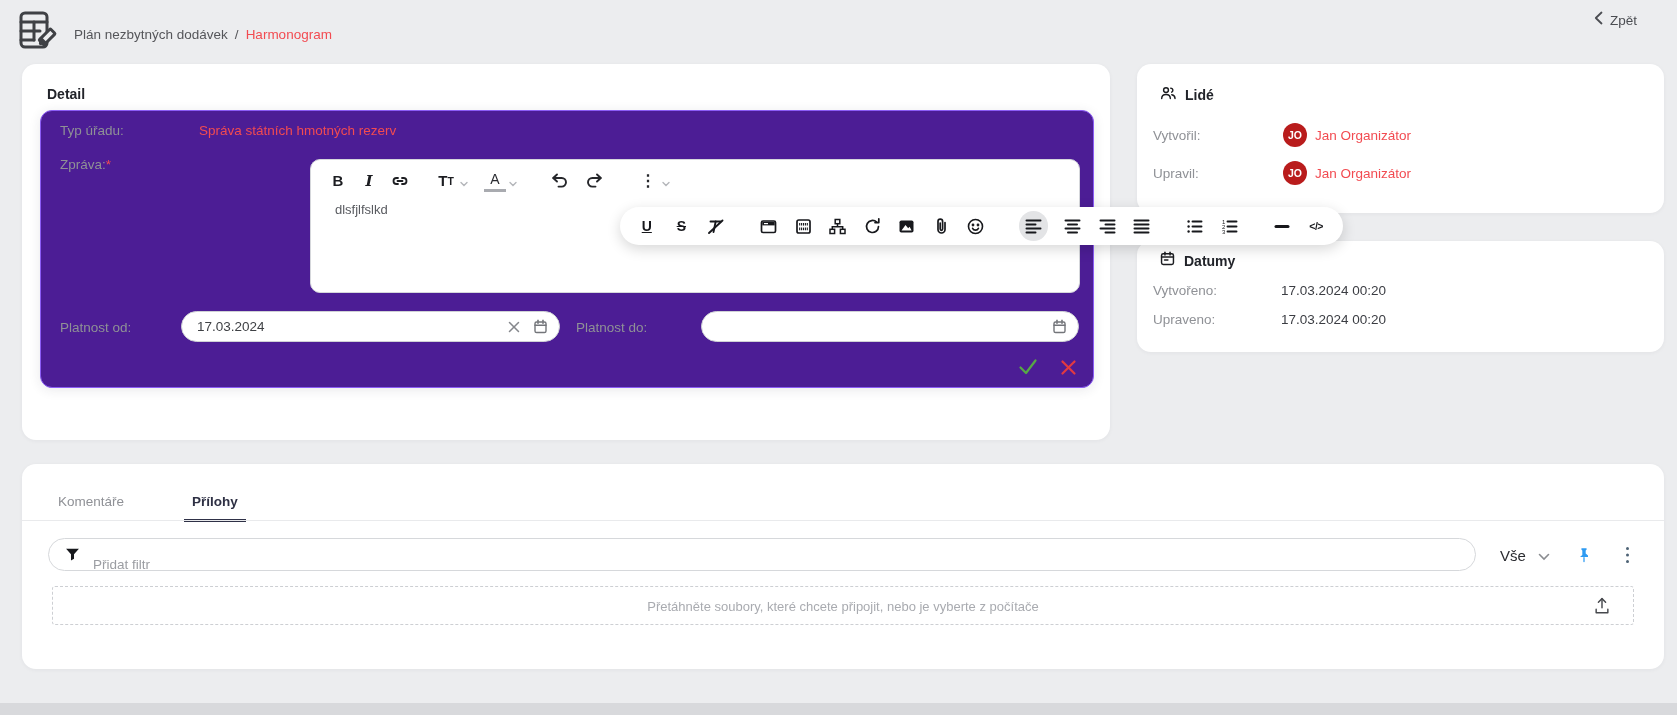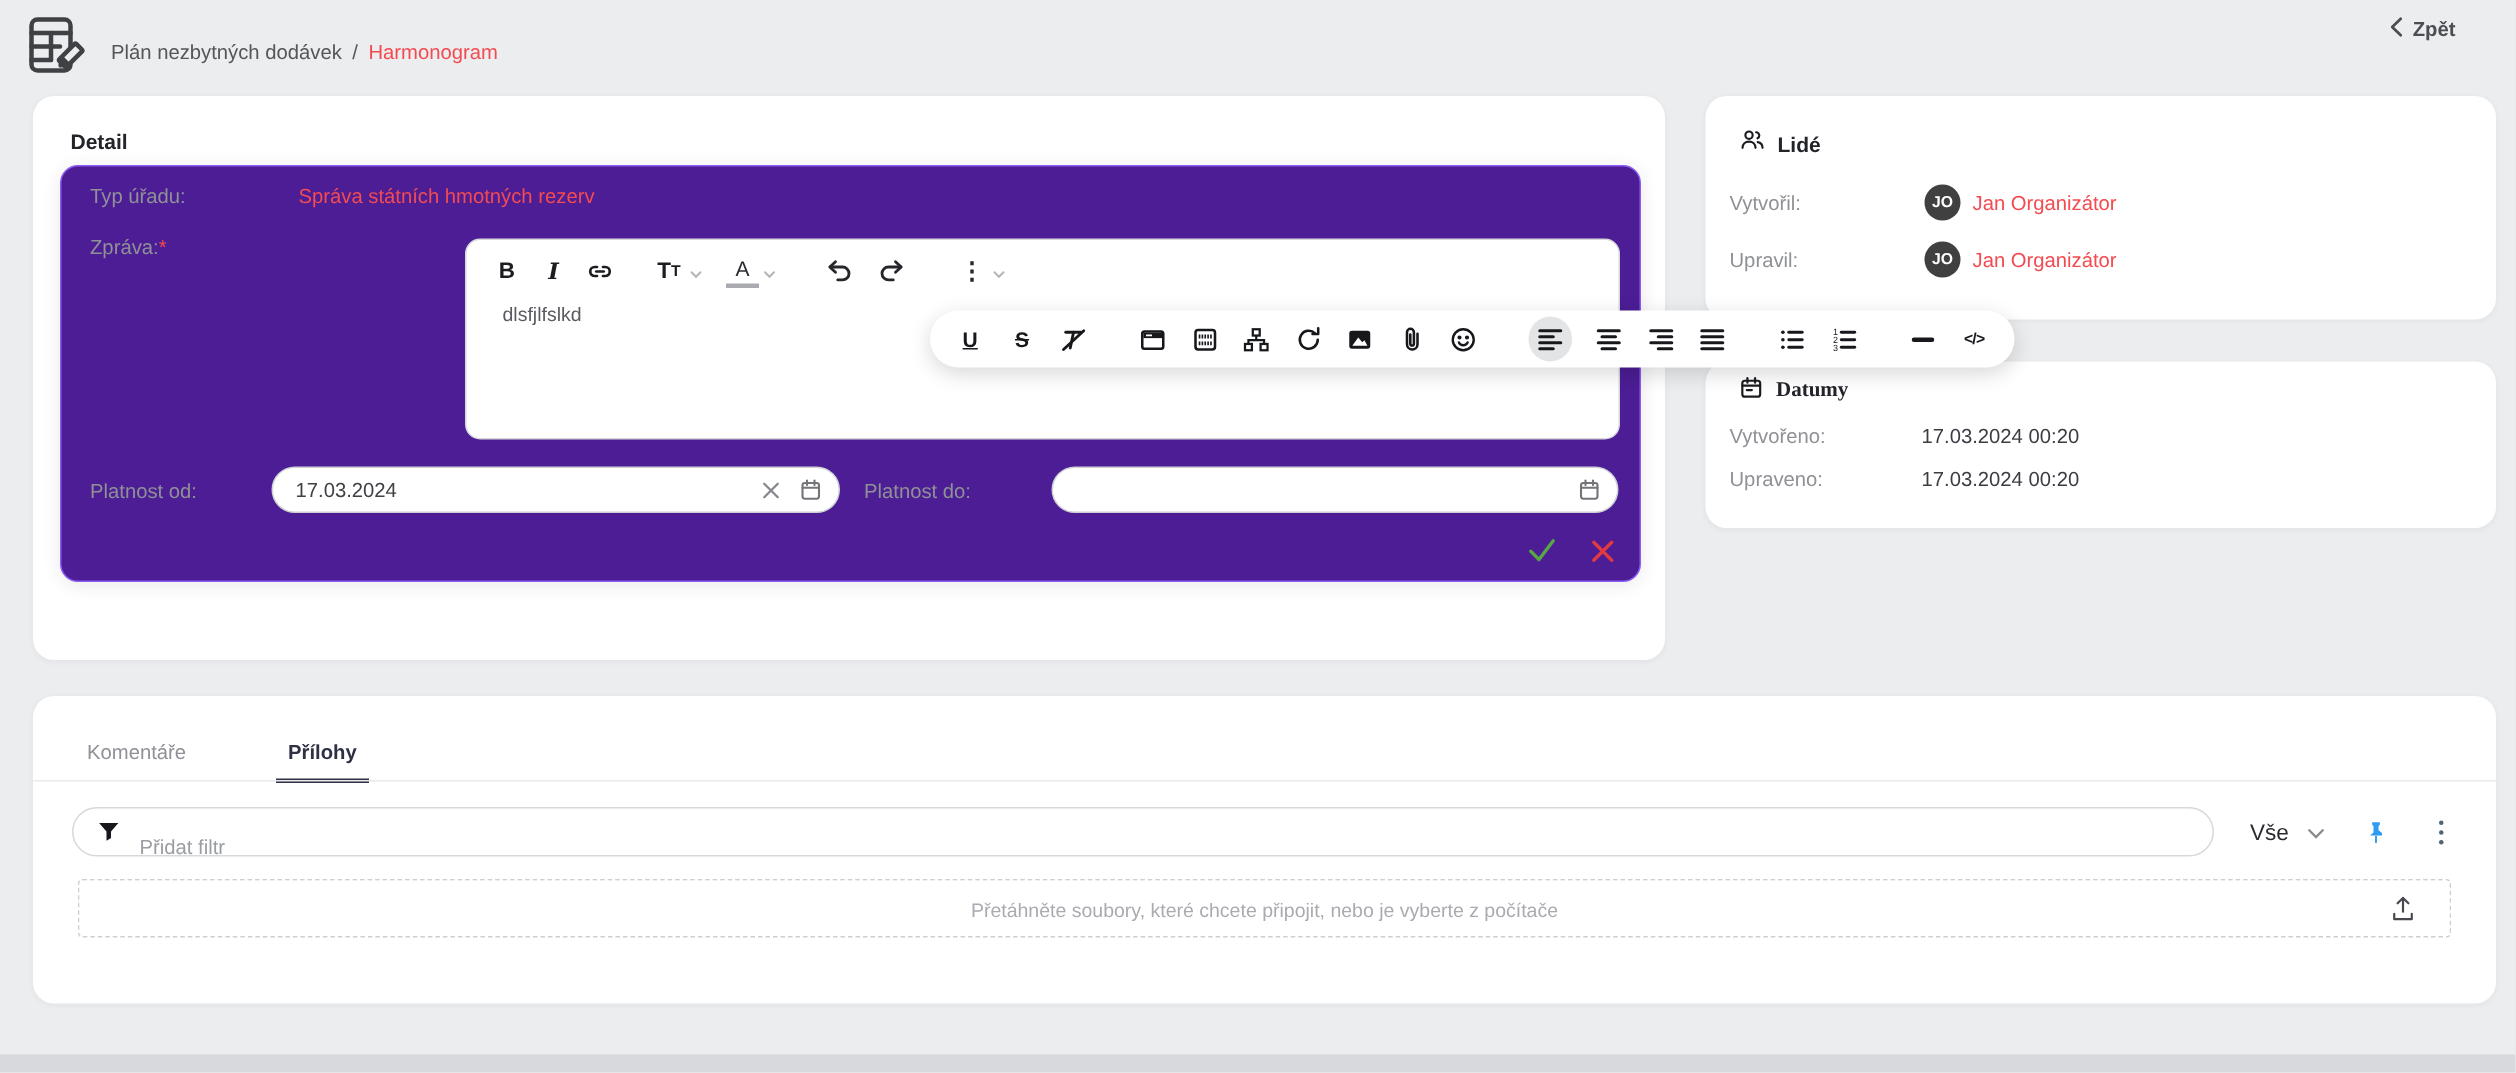--- a/index.html
+++ b/index.html
@@ -7,21 +7,21 @@
   .screen {
     position:relative; width:1677px; height:715px; overflow:hidden;
     background:#ecedef; font-family:"Liberation Sans", sans-serif; color:#3b3d43;
   }
   .card { position:absolute; background:#fff; border-radius:14px; box-shadow:0 1px 4px rgba(40,44,63,.05); }
 
   
   .logo { position:absolute; left:14px; top:8px; }
   .breadcrumb { position:absolute; left:74px; top:27px; font-size:13.5px; color:#55565a; display:flex; gap:7px; align-items:center; }
   .crumb-current { color:#f24b51; }
-  .back-btn { position:absolute; right:40px; top:11px; display:flex; align-items:center; gap:7px; font-size:13.5px; color:#4b4d52; cursor:pointer;font-weight:bold; }
+  .back-btn { position:absolute; right:40px; top:11px; display:flex; align-items:flex-end; gap:7px; font-size:13.5px; color:#4b4d52; cursor:pointer; }
 
   
   #detail-card { left:22px; top:64px; width:1088px; height:376px; }
   .card-title { font-size:14px; font-weight:bold; color:#22242a; }
   #detail-title { position:absolute; left:25px; top:22px; }
   .inner-panel { position:absolute; left:18px; top:46px; width:1054px; height:278px; background:#4c1d95;
     border-radius:12px; border:1px solid #8b5cf6; box-shadow:0 2px 12px rgba(40,44,63,.10); }
   .fld-label { position:absolute; font-size:13.5px; color:#8f9196; }
   .red { color:#f24b51; }
 
@@ -55,21 +55,21 @@
   .inp-ico { display:flex; align-items:center; justify-content:center; width:26px; height:26px; cursor:pointer; }
 
   .confirm { position:absolute; top:245px; width:22px; height:22px; display:flex; align-items:center; justify-content:center; cursor:pointer; }
 
   
   #lide-card { left:1137px; top:64px; width:527px; height:149px; }
   #datumy-card { left:1137px; top:241px; width:527px; height:111px; }
   .side-head { position:absolute; left:22px; display:flex; align-items:center; gap:8px; }
   .side-label { position:absolute; left:16px; font-size:13.5px; color:#8f9196; }
   .side-value { position:absolute; font-size:13.5px; color:#3b3d43; }
-  .avatar { position:absolute; width:24px; height:24px; border-radius:50%; background:#404040; color:#fff;
+  .avatar { position:absolute; width:24px; height:24px; border-radius:50%; background:#b91c1c; color:#fff;
     font-size:10.5px; font-weight:bold; display:flex; align-items:center; justify-content:center; }
   .person-name { position:absolute; font-size:13.5px; color:#f24b51; cursor:pointer; }
 
   
   #attach-card { left:22px; top:464px; width:1642px; height:205px; }
   .tabs { position:absolute; left:28px; top:24px; display:flex; gap:52px; }
   .tab { font-size:13.5px; color:#8f9196; padding:6px 8px 10px; cursor:pointer; }
   .tab.active { color:#2e3044; font-weight:bold; border-bottom:3px solid #2f3147; }
   .tabs-divider { position:absolute; left:0; right:0; top:56px; height:1px; background:#e9eaec; }
   .filter-wrap { position:absolute; left:26px; top:74px; width:1428px; height:33px; border:1px solid #d6d8db; border-radius:17px; background:#fff; display:flex; align-items:center; }
@@ -360,21 +360,21 @@
     </div>
     <span class="side-label" style="top:64px;">Vytvořil:</span>
     <span class="avatar" style="left:146px; top:59px;">JO</span>
     <span class="person-name" style="left:178px; top:64px;">Jan Organizátor</span>
     <span class="side-label" style="top:102px;">Upravil:</span>
     <span class="avatar" style="left:146px; top:97px;">JO</span>
     <span class="person-name" style="left:178px; top:102px;">Jan Organizátor</span>
   </div>
 
   <div class="card" id="datumy-card">
-    <div class="side-head" style="top:9px;font-family:Liberation Serif, serif;">
+    <div class="side-head" style="top:9px;">
       <span>
         <svg width="17" height="17" viewBox="0 0 20 20" fill="none" stroke="#1c1d21" stroke-width="1.7" stroke-linecap="round">
             <rect x="3" y="4.5" width="14" height="12.5" rx="2"></rect>
             <line x1="7" y1="2.5" x2="7" y2="6"></line>
             <line x1="13" y1="2.5" x2="13" y2="6"></line>
             <line x1="3" y1="8.3" x2="17" y2="8.3"></line>
             <line x1="6.5" y1="11.8" x2="10.5" y2="11.8"></line>
           </svg>
       </span>
       <span class="card-title">Datumy</span>

